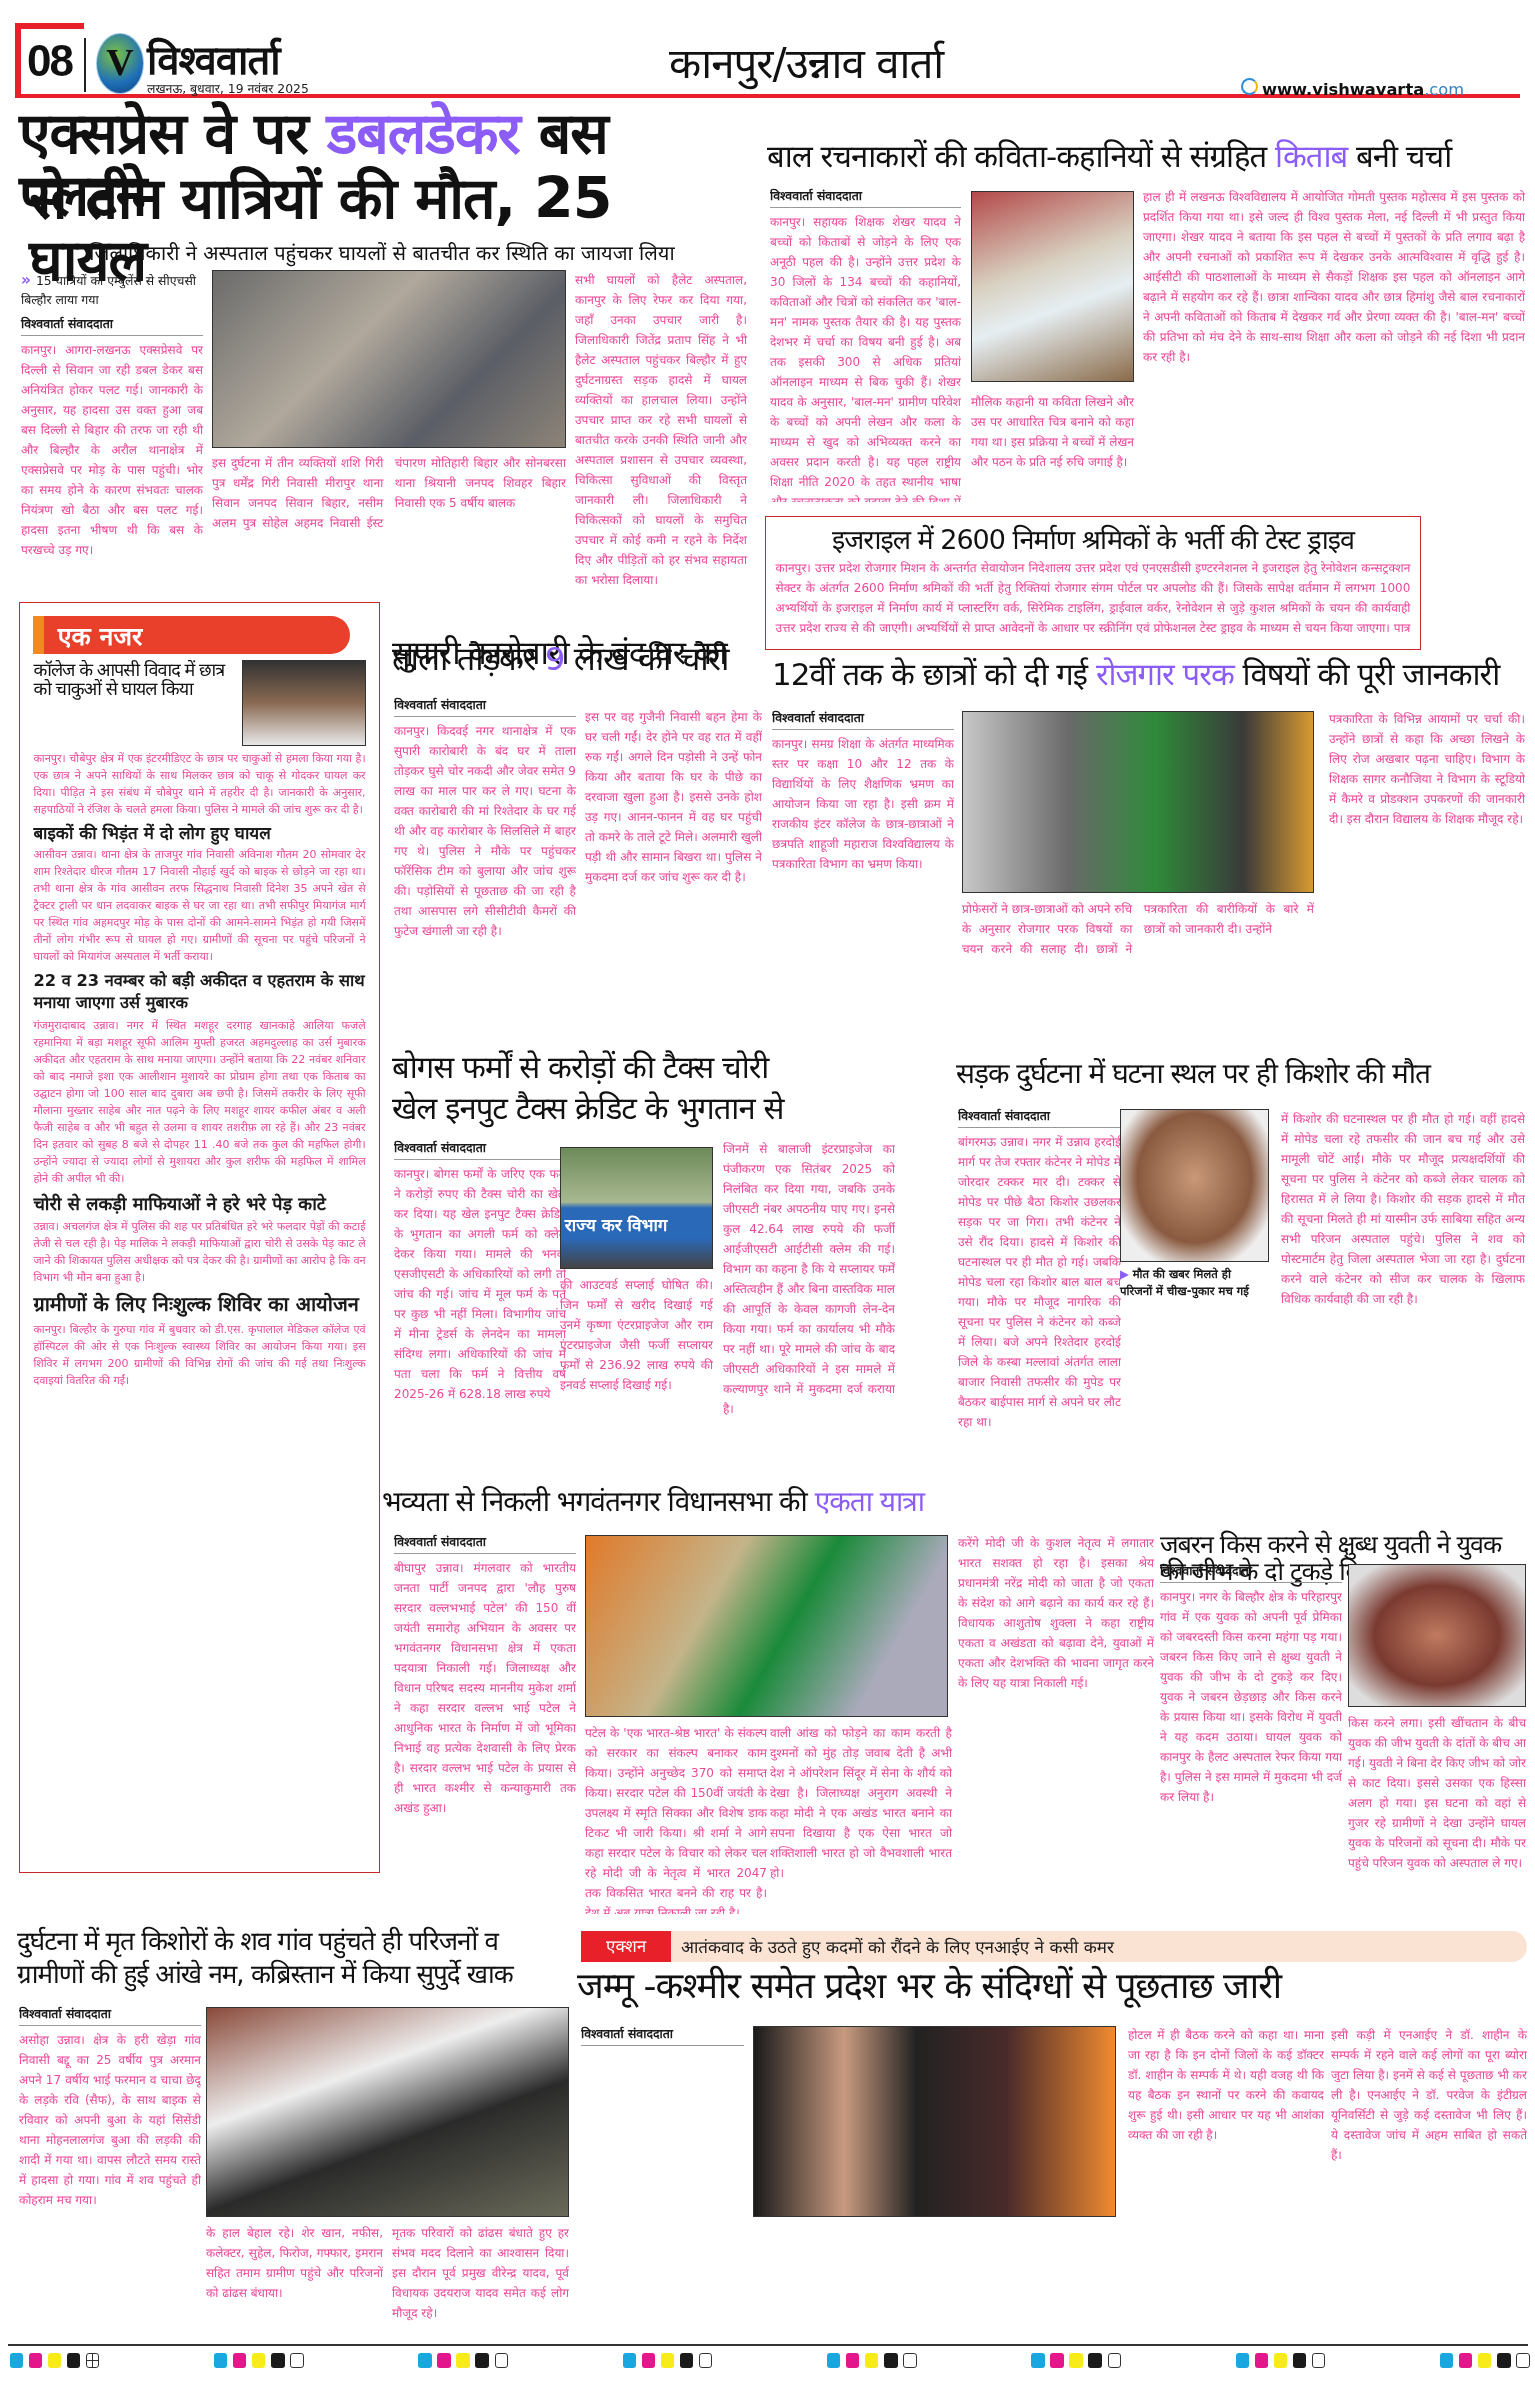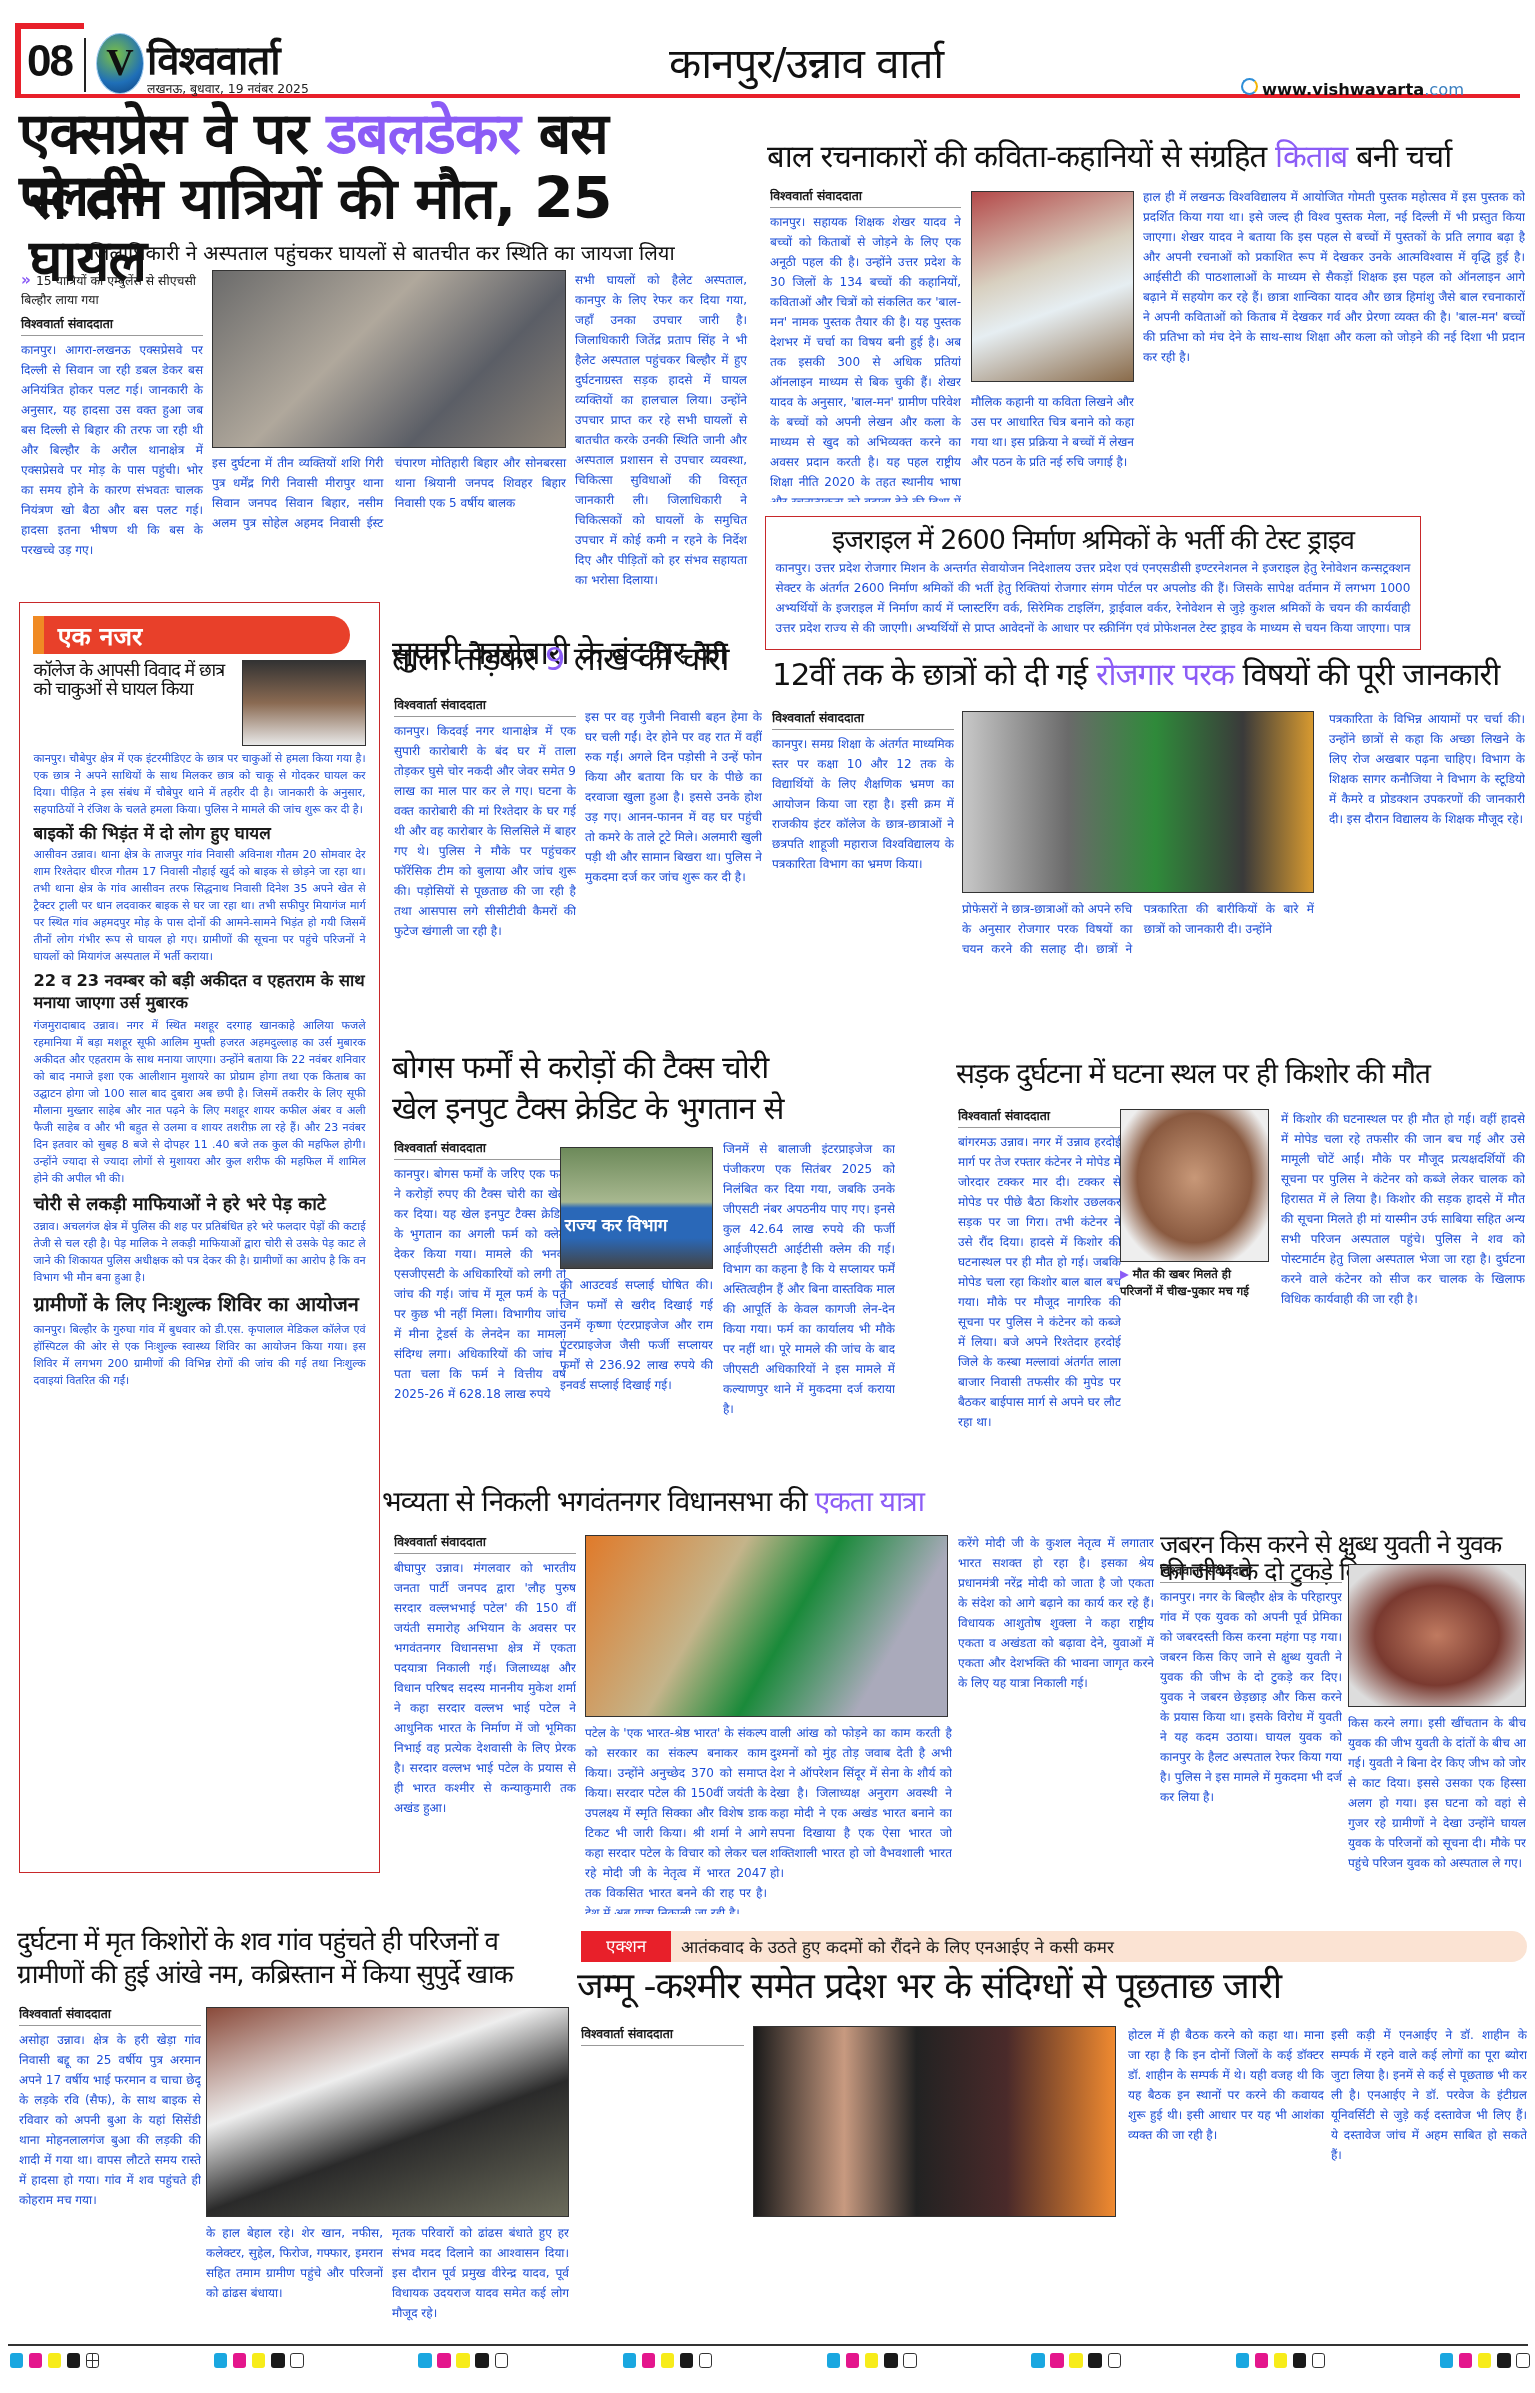--- a/index.html
+++ b/index.html
@@ -15,21 +15,21 @@
 .logo-v{left:96px;top:40px;width:48px;text-align:center;font-family:"Liberation Serif",serif;font-size:38px;font-weight:bold;color:#111}
 .brand{left:147px;top:31px;font-size:40px;font-weight:bold;color:#111;letter-spacing:-1px}
 .dateline{left:147px;top:80px;font-size:12.4px;color:#222}
 .section{left:669px;top:32.5px;font-size:42px;color:#111;letter-spacing:-1px}
 .website{left:1262px;top:80px;font-size:16.3px;font-weight:bold;color:#111}
 .website .dom{color:#3a7fc0;font-weight:normal}
 .ie-icon{left:1241px;top:78px;width:17px;height:17px;border-radius:50%;border:2.9px solid #2d8ed8;border-right-color:#f4b400}
 .hl{font-weight:bold;color:#111;line-height:1.08;letter-spacing:-1px}
 .red{color:#8b5cf6}
 .by{font-size:12.4px;font-weight:bold;border-bottom:1.9px solid #999;padding-bottom:2.9px;margin-bottom:3.8px}
-.txt{font-size:12px;line-height:20px;text-align:justify;color:#1d4ed8}
+.txt{font-size:12px;line-height:20px;text-align:justify;color:#ec4899}
 .photo{background:linear-gradient(135deg,#6b6b6b,#b0a89c 40%,#5b5e66 70%,#8d8478);border:1px solid #333}
 .box{border:1.9px solid #c8282a}
 .rule{background:#333}
 .sub{font-size:17px;color:#111}
 .pill{background:#e8402a;color:#fff;font-weight:bold;border-radius:0 19px 19px 0;border-left:11.5px solid #f08a24;font-size:25px;padding:1.9px 13.4px}
 .reg{display:flex;gap:5.7px;align-items:center}
 .reg span{display:inline-block;width:13.4px;height:15.3px;border-radius:2.9px}
 </style>
 </head>
 <body>

